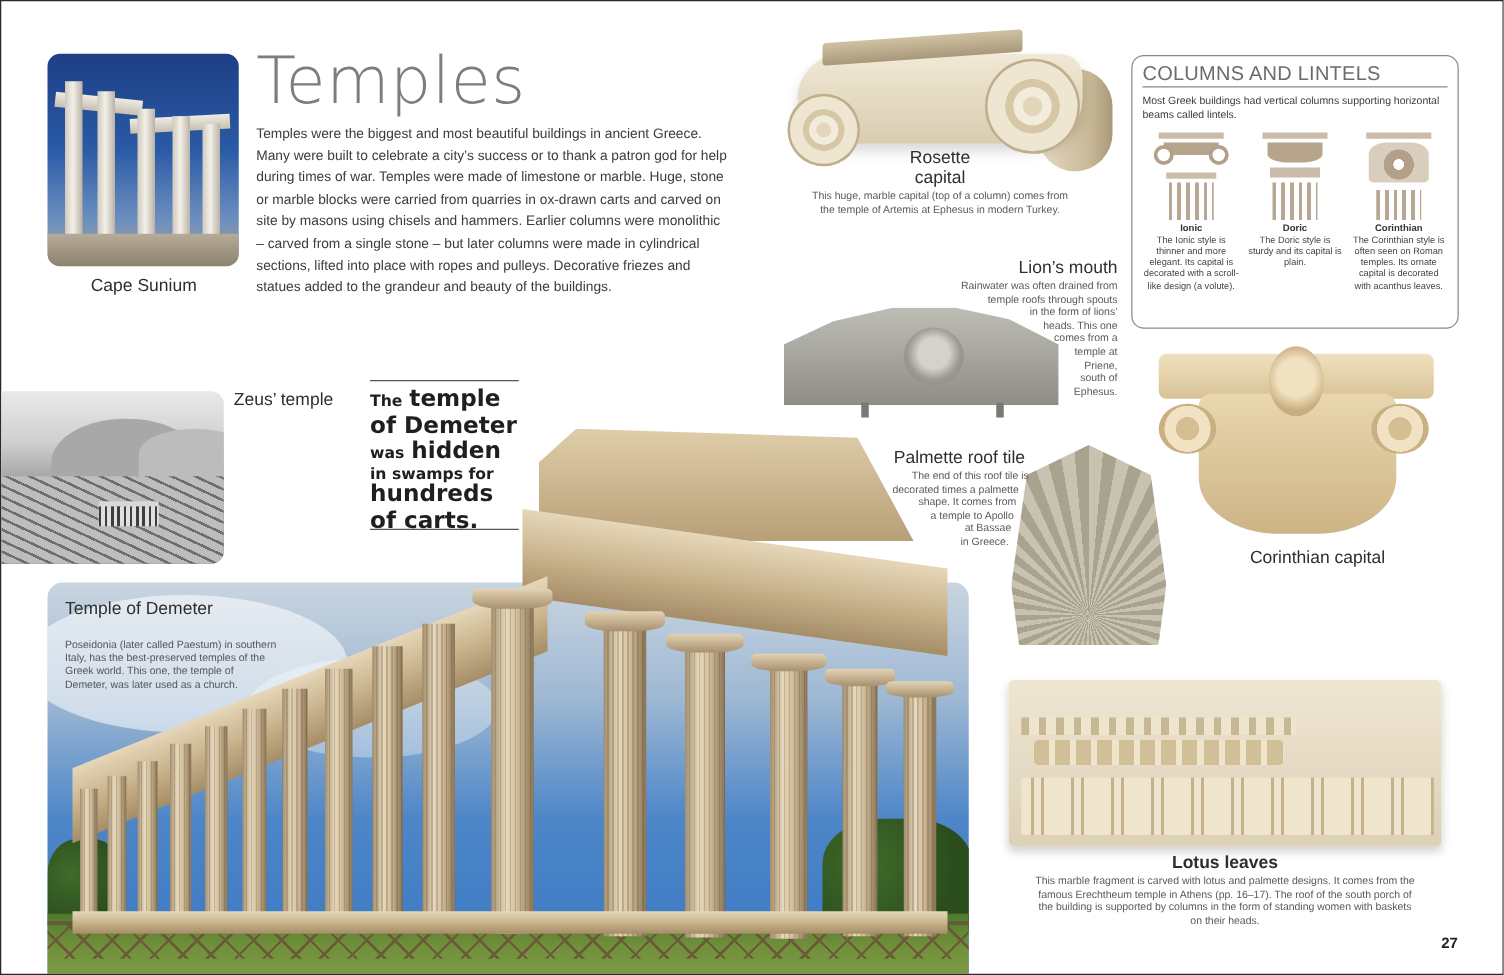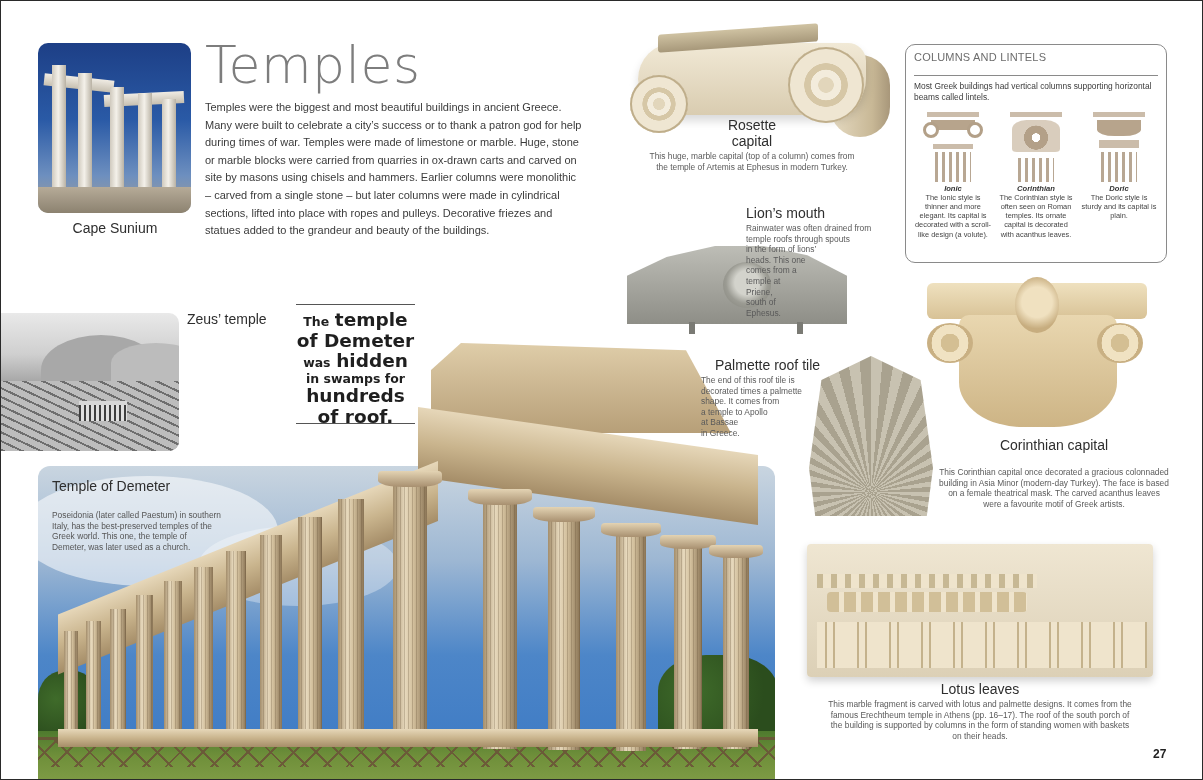--- a/index.html
+++ b/index.html
@@ -9,39 +9,39 @@
   .abs { position: absolute; }
 
   
   .title { left: 204px; top: 34px; font-size: 52px; font-weight: 300; color: #7d7d7d; letter-spacing: 0.5px; font-family: "DejaVu Sans", sans-serif; }
   .intro { left: 204px; top: 98px; width: 380px; font-size: 11px; line-height: 17.6px; color: #3b3b3b; }
 
   
   .cap-title { font-size: 14px; color: #2e2e2e; font-weight: 500; line-height: 16px; }
   .cap-body { font-size: 8.4px; line-height: 10.6px; color: #5a5a5a; }
   .center { text-align: center; }
-  .right { }
+  .right { text-align: right; }
 
   
   .sunium-photo { left: 37px; top: 42px; width: 153px; height: 170px; border-radius: 10px; overflow: hidden;
     background: linear-gradient(180deg, #1d3f86 0%, #2a5aa6 45%, #6d8fbf 78%, #a49f94 100%); }
   .sunium-photo .col { position: absolute; bottom: 22px; width: 14px; background: linear-gradient(90deg, #cfc9bd, #f4f1ea 45%, #b9b2a4); }
   .sunium-photo .beam { position: absolute; height: 12px; background: linear-gradient(180deg, #f0ece4, #c6bfb0); }
   .sunium-photo .ground { position: absolute; left: 0; right: 0; bottom: 0; height: 26px; background: linear-gradient(180deg, #b6ab98, #8c8270); }
 
   
   .zeus-photo { left: 0; top: 312px; width: 178px; height: 138px; border-radius: 0 10px 10px 0; overflow: hidden;
     background: linear-gradient(180deg, #e9e9e9 0%, #cfcfcf 30%, #9c9c9c 55%, #7b7b7b 100%); }
   .zeus-photo .hill { position: absolute; border-radius: 50% 50% 0 0; background: #a8a8a8; }
   .zeus-photo .grid { position: absolute; left: 0; right: 0; bottom: 0; height: 70px;
     background: repeating-linear-gradient(25deg, #6e6e6e 0 2px, #bdbdbd 2px 8px), repeating-linear-gradient(-30deg, transparent 0 10px, rgba(60,60,60,.35) 10px 12px); }
   .zeus-photo .temple { position: absolute; left: 78px; top: 88px; width: 48px; height: 20px; background: repeating-linear-gradient(90deg, #3e3e3e 0 2px, #e0e0e0 2px 5px); border-top: 4px solid #d8d8d8; }
 
   
-  .fact { left: 295px; top: 303px; width: 119px; height: 120px; border-top: 1px solid #555; border-bottom: 1px solid #555; text-align: center; font-family: "DejaVu Sans", sans-serif; color: #1f1f1f; font-weight: bold; padding-top: 6px; line-height: 1; }
+  .fact { left: 295px; top: 303px; width: 119px; height: 120px; border-top: 1px solid #555; border-bottom: 1px solid #555; text-align: left; font-family: "DejaVu Sans", sans-serif; color: #1f1f1f; font-weight: bold; padding-top: 6px; line-height: 1; }
   .fact .sm { font-size: 12.5px; }
   .fact .lg { font-size: 18.5px; }
   .fact .line { display: block; margin-bottom: 2px; }
 
   
   .demeter-photo { left: 37px; top: 465px; width: 737px; height: 315px; border-radius: 12px 12px 0 0; overflow: hidden;
     background: linear-gradient(180deg, #c9d5e0 0%, #9db7d3 30%, #4d86c8 60%, #3a78c4 100%); }
   .demeter-photo .cloud { position: absolute; border-radius: 50%; background: rgba(255,255,255,0.55); }
   .demeter-photo .grass { position: absolute; left: 0; right: 0; bottom: 0; height: 50px; background: linear-gradient(180deg, #4e7a2e, #6f8f3a 50%, #7e9b45); }
   .demeter-photo .trees { position: absolute; bottom: 40px; height: 70px; background: radial-gradient(circle at 30% 40%, #3f6b2a, #2b4d1d 70%); border-radius: 40% 40% 0 0; }
@@ -87,26 +87,26 @@
 
   
   .lotus { left: 806px; top: 543px; width: 346px; height: 133px; background: linear-gradient(180deg, #efe6d2, #dcd0b6); border-radius: 4px; box-shadow: 0 4px 8px rgba(0,0,0,.18); overflow: hidden; }
   .lotus .band1 { position: absolute; left: 10px; top: 30px; width: 220px; height: 14px; background: repeating-linear-gradient(90deg, #c7b894 0 6px, #efe4cc 6px 14px); }
   .lotus .band2 { position: absolute; left: 20px; top: 48px; width: 200px; height: 20px; background: repeating-linear-gradient(90deg, #d1bf98 0 12px, #efe4cc 12px 17px); border-radius: 4px; }
   .lotus .band3 { position: absolute; left: 10px; top: 78px; width: 330px; height: 46px; background: repeating-linear-gradient(90deg, #efe4cc 0 8px, #c4b28c 8px 10px, #efe4cc 10px 16px, #c4b28c 16px 18px, #efe4cc 18px 32px); }
   .lotus-text { left: 806px; top: 680px; width: 346px; }
 
   
   .cl-box { left: 904px; top: 43px; width: 262px; height: 219px; border: 1px solid #8a8a8a; border-radius: 10px; padding: 4px 8px; }
-  .cl-head { font-size: 11px; color: #6c6c6c; letter-spacing: 0.2px; padding: 2px 0 12px; border-bottom: 1px solid #8a8a8a; }
+  .cl-head { font-size: 16px; color: #6c6c6c; letter-spacing: 0.2px; padding: 2px 0 0; border-bottom: 1px solid #8a8a8a; }
   .cl-intro { font-size: 8.4px; line-height: 10.8px; color: #3c3c3c; margin-top: 5px; }
   .cl-cols { display: flex; justify-content: space-between; margin-top: 9px; }
   .cl-item { width: 78px; text-align: center; }
   .cl-art { height: 70px; position: relative; margin: 0 auto 2px; width: 60px; }
-  .cl-name { font-size: 7.6px; font-weight: bold; color: #333; font-style: italic; }
+  .cl-name { font-size: 7.6px; font-weight: bold; color: #333; }
   .cl-desc { font-size: 7.4px; line-height: 9.3px; color: #444; }
   .shaft { position: absolute; bottom: 0; left: 12px; width: 36px; height: 30px; background: repeating-linear-gradient(90deg, #b8a793 0 3px, #fff 3px 7px); }
   .abacus { position: absolute; left: 4px; width: 52px; height: 5px; background: #cbbcaa; }
   .echinus { position: absolute; left: 8px; width: 44px; height: 12px; background: #b7a48c; }
   .volute { position: absolute; top: 10px; width: 16px; height: 16px; border-radius: 50%; border: 3px solid #b3a088; background: #fff; }
   .acanthus { position: absolute; left: 6px; top: 8px; width: 48px; height: 32px; background: radial-gradient(circle at 50% 55%, #fff 0 14%, #b3a088 15% 40%, #d9cdbd 41%); border-radius: 30% 30% 10% 10%; }
 
   .pagenum { left: 1152px; top: 746px; font-size: 12px; font-weight: bold; color: #222; }
 </style>
 </head>
@@ -140,21 +140,21 @@
   <div class="abs" style="left:186px;top:310px;width:98px;">
     <div class="cap-title">Zeus’ temple</div>
   </div>
 
   <div class="abs fact">
     <span class="line"><span class="sm">The</span> <span class="lg">temple</span></span>
     <span class="line lg">of Demeter</span>
     <span class="line"><span class="sm">was</span> <span class="lg">hidden</span></span>
     <span class="line sm">in swamps for</span>
     <span class="line lg">hundreds</span>
-    <span class="line lg">of roof.</span>
+    <span class="line lg">of carts.</span>
   </div>
 
   <div class="abs demeter-photo">
     <div class="cloud" style="left:-20px;top:10px;width:260px;height:110px;"></div>
     <div class="cloud" style="left:160px;top:60px;width:200px;height:80px;opacity:.6;"></div>
     <div class="trees" style="left:0;width:60px;"></div>
     <div class="trees" style="left:620px;width:120px;bottom:36px;height:90px;"></div>
     <div class="grass"></div>
     <div class="fence"></div>
   </div>
@@ -252,55 +252,54 @@
           <div class="volute" style="right:0;"></div>
           <div class="abacus" style="top:32px;left:10px;width:40px;"></div>
           <div class="shaft"></div>
         </div>
         <div class="cl-name">Ionic</div>
         <div class="cl-desc">The Ionic style is thinner and more elegant. Its capital is decorated with a scroll-like design (a volute).</div>
       </div>
       <div class="cl-item">
         <div class="cl-art">
           <div class="abacus" style="top:0;"></div>
-          <div class="acanthus"></div>
-          <div class="shaft" style="height:24px;"></div>
-        </div>
-        <div class="cl-name">Corinthian</div>
-        <div class="cl-desc">The Corinthian style is often seen on Roman temples. Its ornate capital is decorated with acanthus leaves.</div>
-      </div>
-      <div class="cl-item">
-        <div class="cl-art">
-          <div class="abacus" style="top:0;"></div>
           <div class="echinus" style="top:8px;height:16px;border-radius:0 0 40% 40%;"></div>
           <div class="abacus" style="top:28px;left:10px;width:40px;height:8px;"></div>
           <div class="shaft"></div>
         </div>
         <div class="cl-name">Doric</div>
         <div class="cl-desc">The Doric style is sturdy and its capital is plain.</div>
       </div>
+      <div class="cl-item">
+        <div class="cl-art">
+          <div class="abacus" style="top:0;"></div>
+          <div class="acanthus"></div>
+          <div class="shaft" style="height:24px;"></div>
+        </div>
+        <div class="cl-name">Corinthian</div>
+        <div class="cl-desc">The Corinthian style is often seen on Roman temples. Its ornate capital is decorated with acanthus leaves.</div>
+      </div>
     </div>
   </div>
 
   <div class="abs cor-cap">
     <div class="cor-abacus"></div>
     <div class="cor-bell"></div>
     <div class="cor-volute" style="left:10px;"></div>
     <div class="cor-volute" style="right:10px;"></div>
     <div class="cor-face"></div>
   </div>
   <div class="abs cor-text center">
     <div class="cap-title" style="margin-bottom:14px;">Corinthian capital</div>
-    <div class="cap-body">This Corinthian capital once decorated a gracious colonnaded building in Asia Minor (modern-day Turkey). The face is based on a female theatrical mask. The carved acanthus leaves were a favourite motif of Greek artists.</div>
   </div>
 
   <div class="abs lotus">
     <div class="band1"></div>
     <div class="band2"></div>
     <div class="band3"></div>
   </div>
   <div class="abs lotus-text center">
-    <div class="cap-title" style="margin-bottom:2px;">Lotus leaves</div>
+    <div class="cap-title" style="margin-bottom:2px;font-weight:bold;">Lotus leaves</div>
     <div class="cap-body" style="padding:0 20px;">This marble fragment is carved with lotus and palmette designs. It comes from the famous Erechtheum temple in Athens (pp. 16–17). The roof of the south porch of the building is supported by columns in the form of standing women with baskets on their heads.</div>
   </div>
 
   <div class="abs pagenum">27</div>
 </div>
 
 </body></html>

